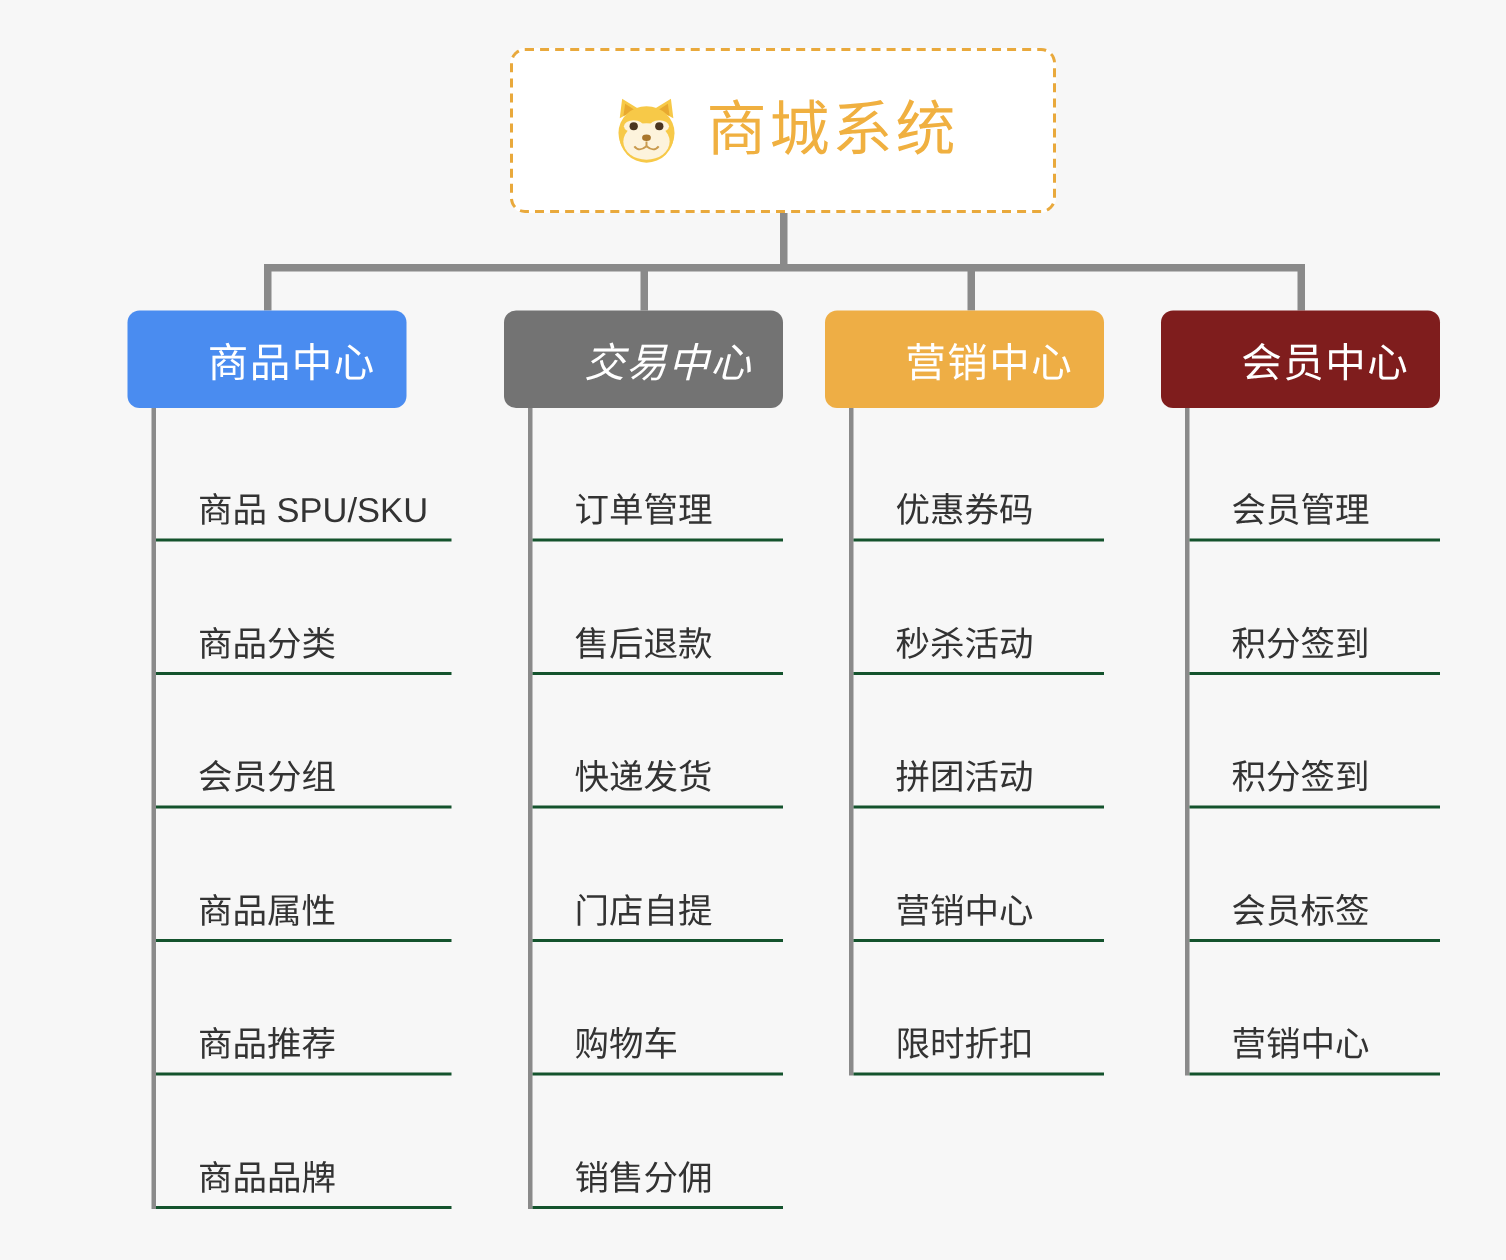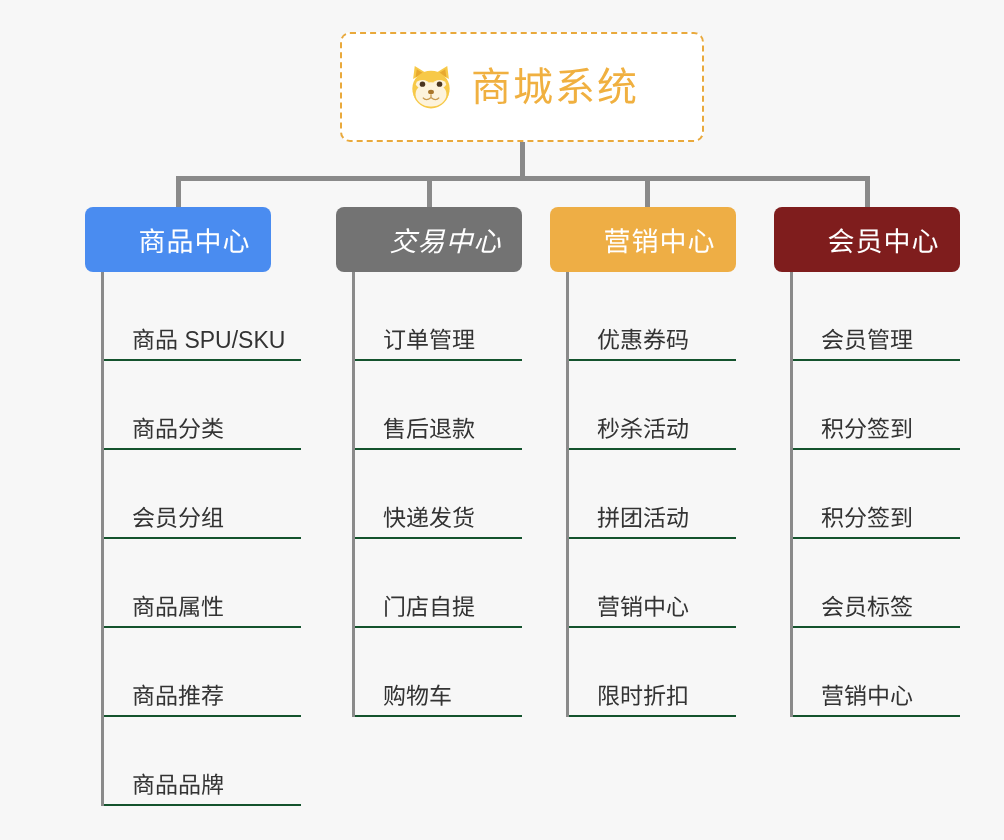--- a/index.html
+++ b/index.html
@@ -200,20 +200,23 @@
           </div>
           <div class="leaf">
             <span class="leaf-label">快递发货</span>
           </div>
           <div class="leaf">
             <span class="leaf-label">门店自提</span>
           </div>
           <div class="leaf">
             <span class="leaf-label">购物车</span>
           </div>
+          <div class="leaf">
+            <span class="leaf-label">销售分佣</span>
+          </div>
         </div>
       </div>
       <div class="branch" style="left: 522px;">
         <div class="branch-header" style="background: rgb(238, 174, 69); width: 186px;">
           <span>营销中心</span>
         </div>
         <div class="branch-body">
           <div class="leaf">
             <span class="leaf-label">优惠券码</span>
           </div>

